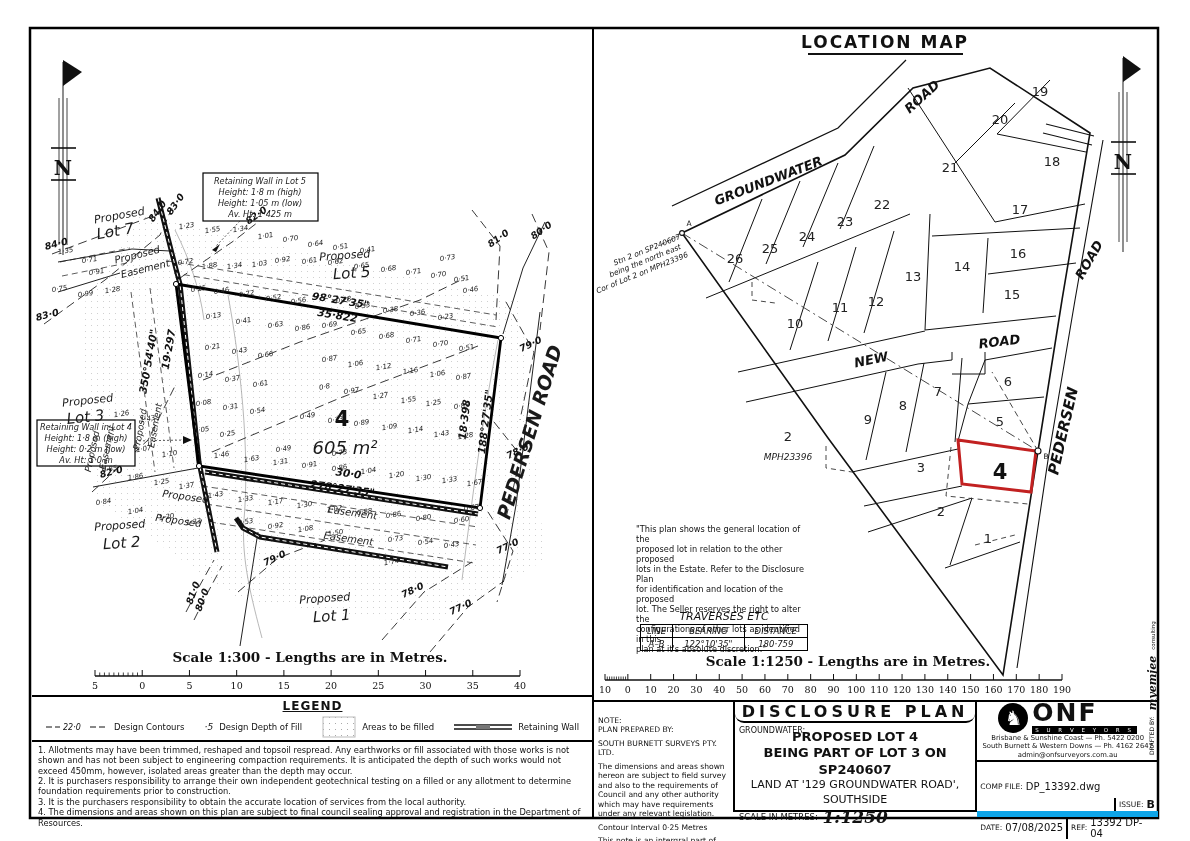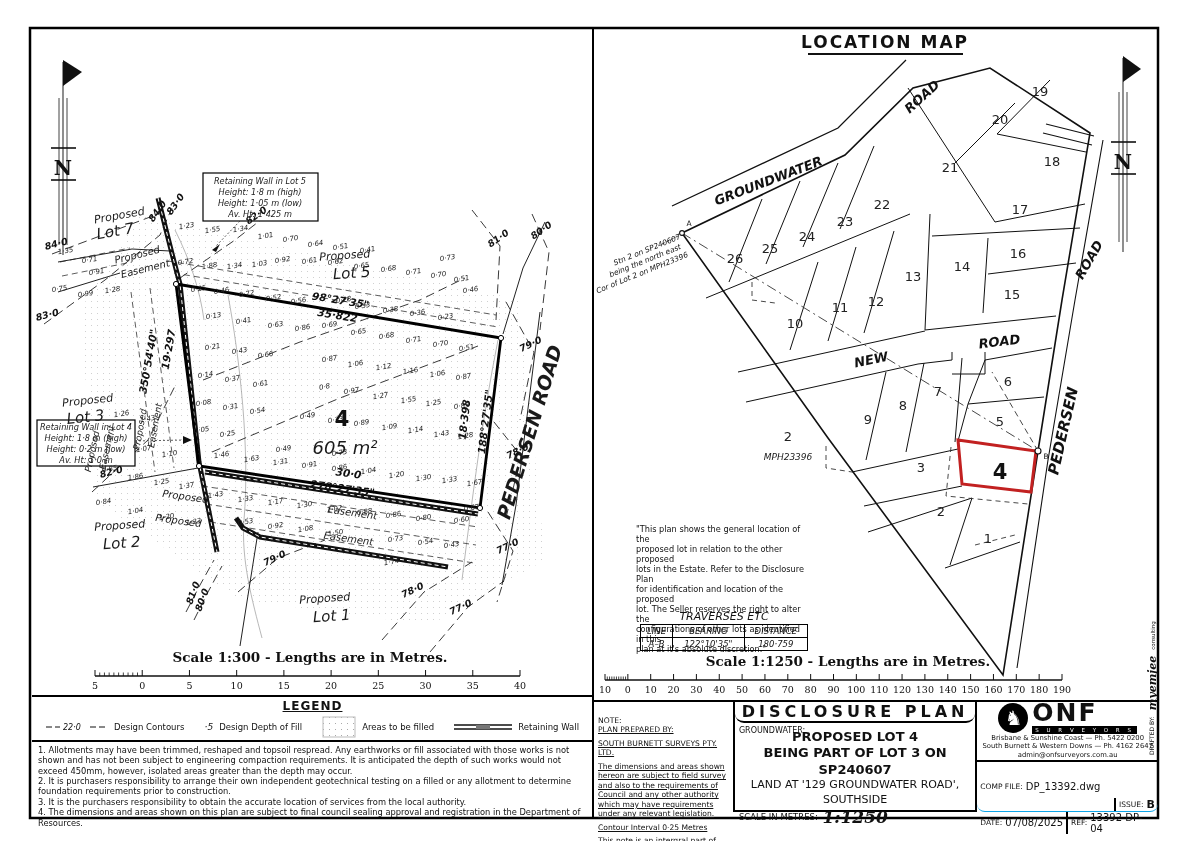--- a/index.html
+++ b/index.html
@@ -25,42 +25,42 @@
   #legend-title{text-align:center;font-weight:800;font-size:12px;text-decoration:underline;margin-top:2px;letter-spacing:1px;}
   #legend-items{display:flex;align-items:center;justify-content:space-between;padding:3px 14px 0 14px;}
   .legend-item{display:flex;align-items:center;gap:6px;font-size:8.5px;}
   .lg-sym{display:inline-flex;align-items:center;justify-content:center;}
   
   #notes{left:32px;top:740px;width:561px;height:72px;border-top:2px solid #000;padding:3px 6px;box-sizing:border-box;}
   .note-line{font-size:8.3px;line-height:1.25;}
   
   #titleblock{left:593px;top:700px;width:565px;height:112px;border-top:2px solid #000;display:flex;box-sizing:border-box;}
   #tb-note{width:160px;border-right:2px solid #000;padding:14px 5px;box-sizing:border-box;font-size:7.6px;line-height:1.25;}
-  #tb-note .p{margin:0 0 4px 0;text-decoration:underline;}
+  #tb-note .p{margin:0 0 4px 0;}
   #tb-mid{width:276px;border-right:2px solid #000;display:flex;flex-direction:column;box-sizing:border-box;}
   #tb-head{height:28px;border-bottom:2px solid #000;display:flex;align-items:center;justify-content:center;
            font-weight:800;font-size:16px;letter-spacing:4px;border-radius:9px;}
   #tb-desc{flex:1;position:relative;padding:3px 6px;}
   #tb-desc-label{position:absolute;left:4px;top:3px;font-size:8px;}
   #tb-desc-lines{text-align:center;margin-top:3px;}
   #tb-desc-lines .dl0,#tb-desc-lines .dl1{font-weight:800;font-size:13px;line-height:1.25;}
   #tb-desc-lines .dl2,#tb-desc-lines .dl3{font-size:11px;line-height:1.35;}
   #tb-scale{height:24px;border-top:2px solid #000;display:flex;align-items:center;position:relative;}
   #tb-scale-label{font-size:8.5px;margin-left:4px;}
   #tb-scale-value{position:absolute;left:0;right:0;text-align:center;font-family:"DejaVu Serif",serif;
                   font-style:italic;font-weight:800;font-size:17px;}
   #tb-right{flex:1;display:flex;flex-direction:column;box-sizing:border-box;}
   #tb-firm{height:64px;display:flex;flex-direction:column;align-items:center;justify-content:center;border-bottom:2px solid #000;}
   #firm-logo-row{display:flex;align-items:center;gap:4px;}
   #firm-circle{width:30px;height:30px;border-radius:50%;background:#000;color:#fff;display:flex;align-items:center;justify-content:center;font-size:20px;}
   #firm-name{font-weight:900;font-size:25px;letter-spacing:2px;line-height:0.9;}
   #firm-sub{background:#000;color:#fff;font-size:5.5px;letter-spacing:3px;text-align:center;padding:1px 3px;margin-top:1px;}
   .firm-contact{font-size:6.8px;line-height:1.3;text-align:center;}
   #tb-meta1,#tb-meta2{display:flex;flex:1;}
-  #tb-meta1{border-bottom:1px solid #0ea5e9;border-radius:8px;}
+  #tb-meta1{border-bottom:6px solid #0ea5e9;}
   .meta-cell{display:flex;align-items:center;padding:0 3px;font-size:7.5px;box-sizing:border-box;}
   .meta-val{font-size:10px;margin-left:3px;}
   .cell-div{border-left:2px solid #000;}
   #issue-val{font-weight:800;font-size:11px;}
   
   #draftedby{left:1146px;top:755px;width:160px;transform:rotate(-90deg);transform-origin:top left;
              display:flex;align-items:center;gap:6px;}
   #draftedby .db-label{font-size:6px;line-height:1.1;}
   #draftedby .db-logo{font-family:"DejaVu Serif",serif;font-style:italic;font-size:11px;font-weight:700;}
   #draftedby .db-logo-small{font-size:5.5px;}

